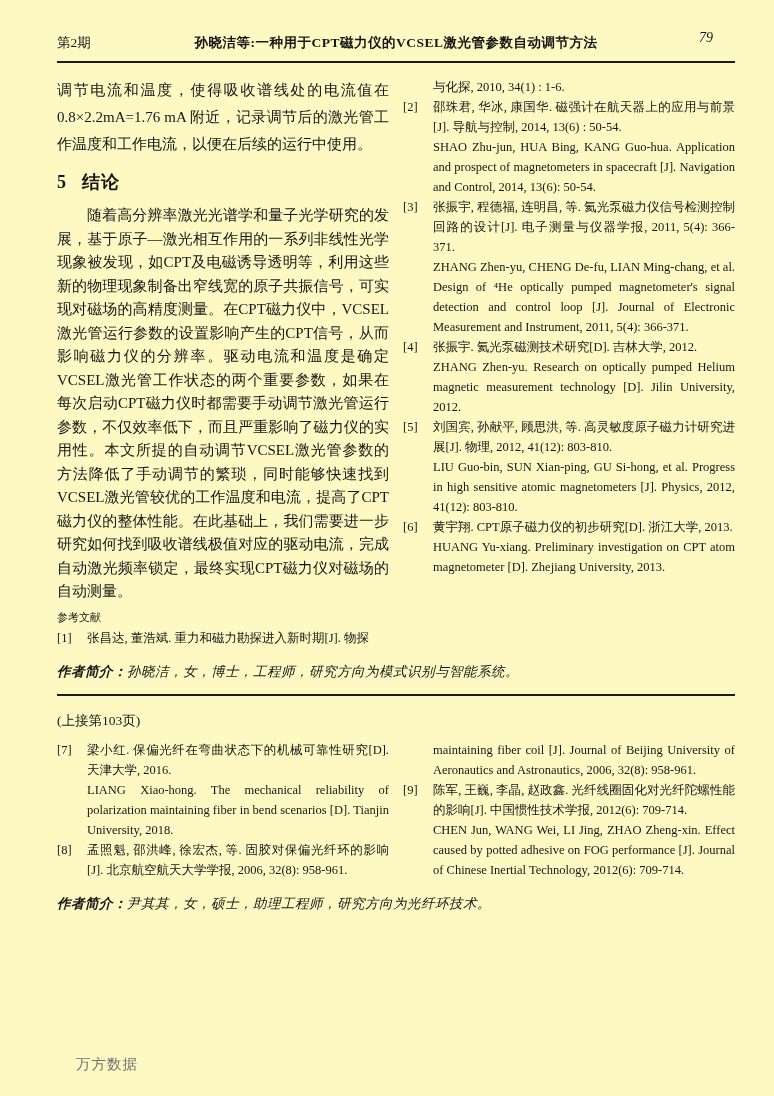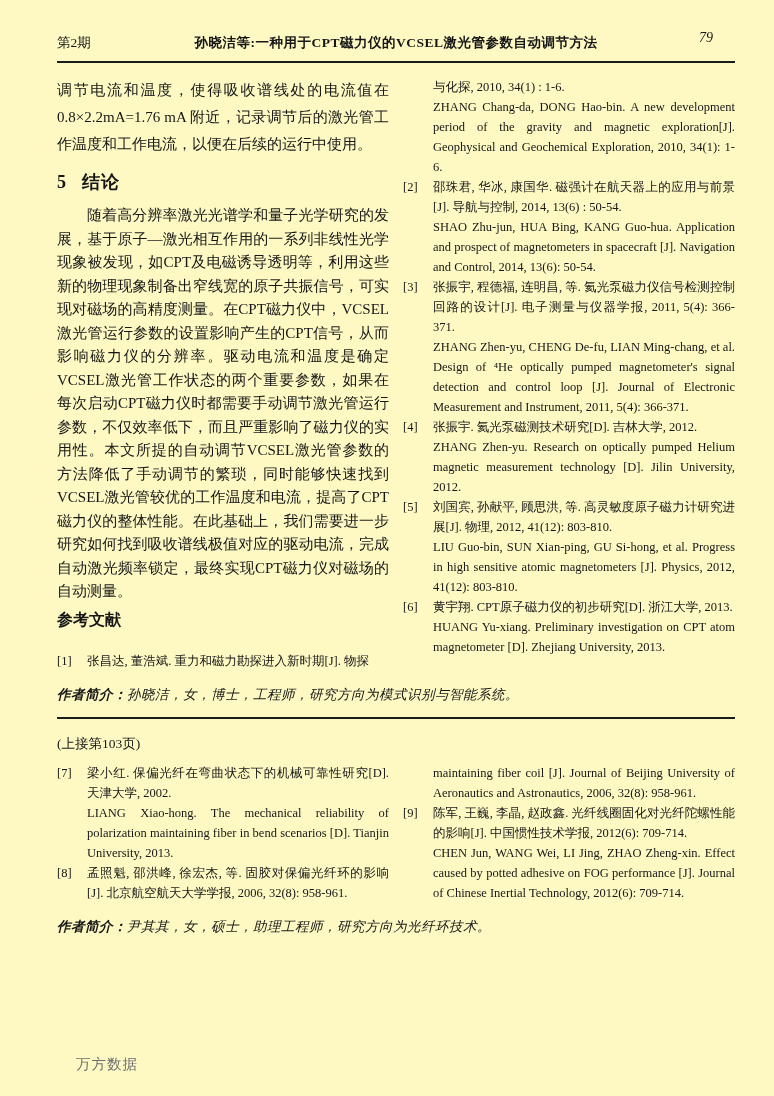--- a/index.html
+++ b/index.html
@@ -53,23 +53,23 @@
   .body-par.indent { text-indent: 2em; }
   .sec-heading {
     font-size: 18px;
     font-weight: bold;
     margin: 12px 0 10px 0;
     letter-spacing: 1px;
   }
   .sec-heading .sec-num { margin-right: 16px; letter-spacing: 0; }
   
   .refs-heading {
-    font-size: 16px;
-    font-weight: bold;
-    margin: 6px 0 20px 0;
+    font-size: 11px;
+    font-weight: normal;
+    margin: 6px 0 3px 0;
   }
   .ref { display: flex; font-size: 12.5px; line-height: 20px; }
   .ref-num { width: 30px; flex: 0 0 30px; }
   .ref-body { flex: 1; min-width: 0; text-align: justify; }
   .ref-zh, .ref-en { text-align: justify; }
   .ref-cont { margin-left: 30px; font-size: 12.5px; line-height: 20px; text-align: justify; }
   .ref-oneline { white-space: nowrap; overflow: hidden; }
   
   .bio {
     font-size: 13.5px;
@@ -126,21 +126,20 @@
         <span class="ref-num">[1]</span>
         <div class="ref-body">
           <div class="ref-zh ref-oneline">张昌达, 董浩斌. 重力和磁力勘探进入新时期[J]. 物探</div>
         </div>
       </div>
     </div>
 
     <div class="col">
       <div class="ref-cont">
         <div class="ref-zh">与化探, 2010, 34(1) : 1-6.</div>
-        <div class="ref-en">ZHANG Chang-da, DONG Hao-bin. A new development period of the gravity and magnetic exploration[J]. Geophysical and Geochemical Exploration, 2010, 34(1): 1-6.</div>
       </div>
 
       <div class="ref">
         <span class="ref-num">[2]</span>
         <div class="ref-body">
           <div class="ref-zh">邵珠君, 华冰, 康国华. 磁强计在航天器上的应用与前景[J]. 导航与控制, 2014, 13(6) : 50-54.</div>
           <div class="ref-en">SHAO Zhu-jun, HUA Bing, KANG Guo-hua. Application and prospect of magnetometers in spacecraft [J]. Navigation and Control, 2014, 13(6): 50-54.</div>
         </div>
       </div>
 
@@ -185,22 +184,22 @@
   <hr class="divider">
 
   <div class="cont-note">(上接第103页)</div>
 
   <div class="cols bottom">
 
     <div class="col">
       <div class="ref">
         <span class="ref-num">[7]</span>
         <div class="ref-body">
-          <div class="ref-zh">梁小红. 保偏光纤在弯曲状态下的机械可靠性研究[D]. 天津大学, 2002.</div>
-          <div class="ref-en">LIANG Xiao-hong. The mechanical reliability of polarization maintaining fiber in bend scenarios [D]. Tianjin University, 2013.</div>
+          <div class="ref-zh">梁小红. 保偏光纤在弯曲状态下的机械可靠性研究[D]. 天津大学, 2016.</div>
+          <div class="ref-en">LIANG Xiao-hong. The mechanical reliability of polarization maintaining fiber in bend scenarios [D]. Tianjin University, 2018.</div>
         </div>
       </div>
 
       <div class="ref">
         <span class="ref-num">[8]</span>
         <div class="ref-body">
           <div class="ref-zh">孟照魁, 邵洪峰, 徐宏杰, 等. 固胶对保偏光纤环的影响[J]. 北京航空航天大学学报, 2006, 32(8): 958-961.</div>
         </div>
       </div>
     </div>

